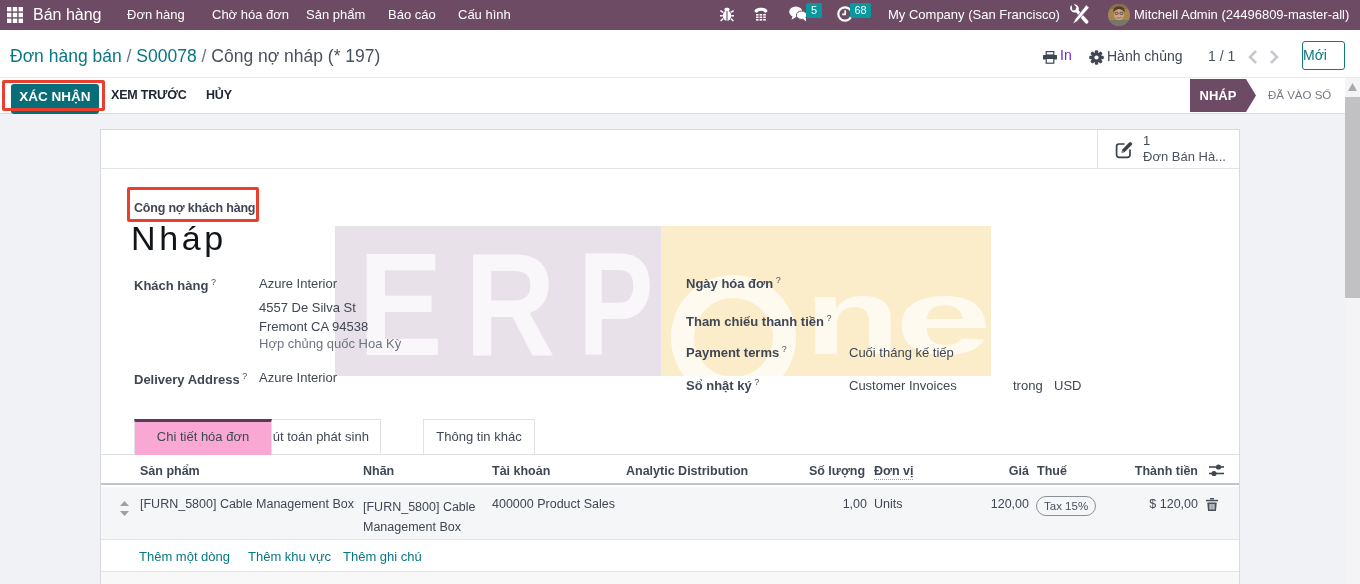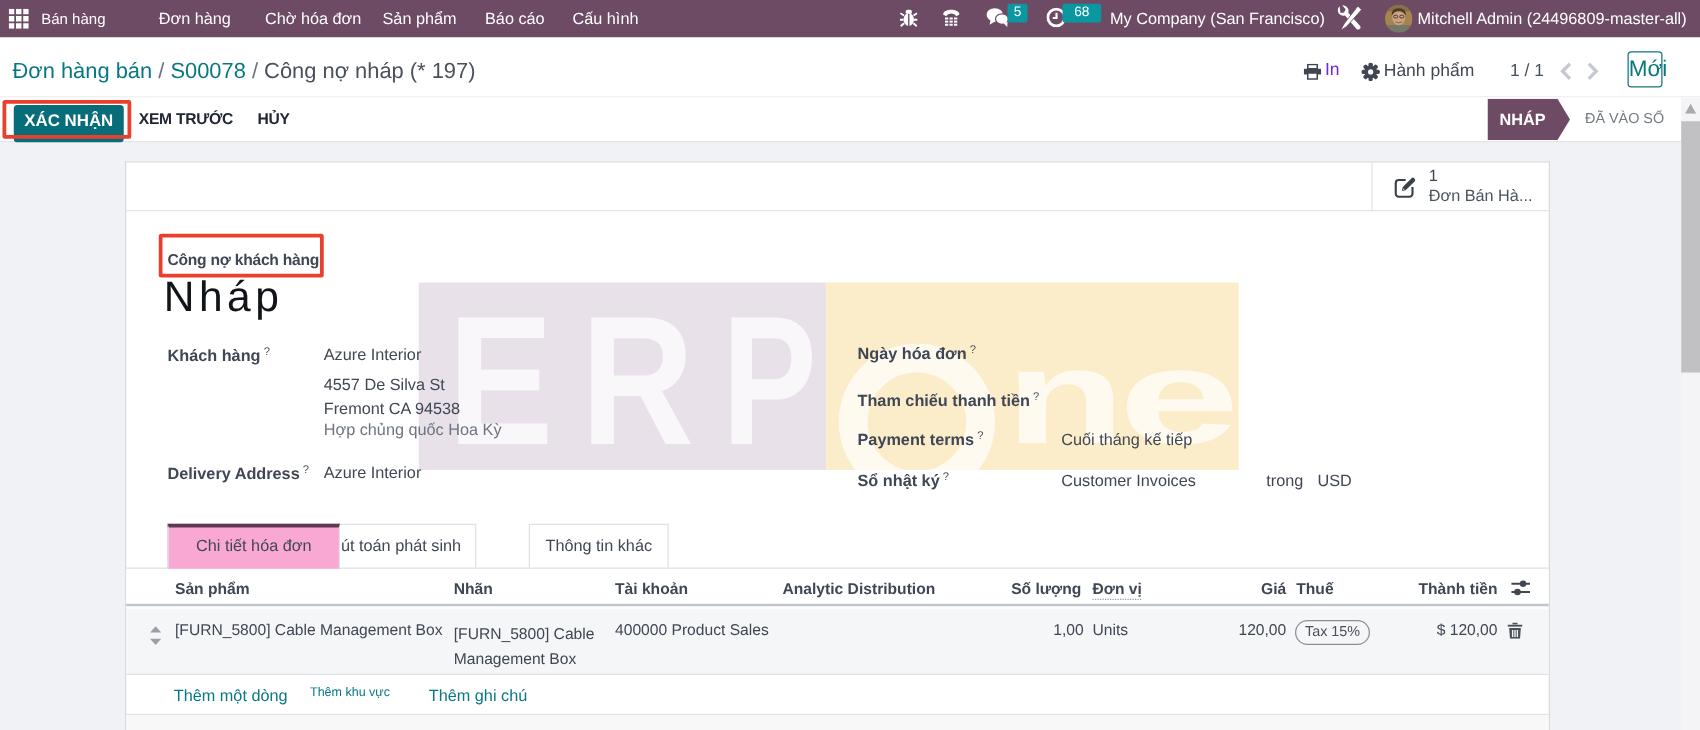--- a/index.html
+++ b/index.html
@@ -38,21 +38,21 @@
         <rect x="5.8" y="0" width="4.4" height="4.4"></rect>
         <rect x="11.6" y="0" width="4.4" height="4.4"></rect>
       <rect x="0" y="5.8" width="4.4" height="4.4"></rect>
         <rect x="5.8" y="5.8" width="4.4" height="4.4"></rect>
         <rect x="11.6" y="5.8" width="4.4" height="4.4"></rect>
       <rect x="0" y="11.6" width="4.4" height="4.4"></rect>
         <rect x="5.8" y="11.6" width="4.4" height="4.4"></rect>
         <rect x="11.6" y="11.6" width="4.4" height="4.4"></rect>
     </g>
   </svg>
-  <div class="item" style="left:33px; font-size:12px;">Bán hàng</div>
+  <div class="item" style="left:33px; font-size:16px;">Bán hàng</div>
   <div class="item" style="left:127px;font-size:13px;">Đơn hàng</div>
   <div class="item" style="left:212px;font-size:13px;">Chờ hóa đơn</div>
   <div class="item" style="left:306px;font-size:13px;">Sản phẩm</div>
   <div class="item" style="left:388px;font-size:13px;">Báo cáo</div>
   <div class="item" style="left:458px;font-size:13px;">Cấu hình</div>
 
   <svg class="abs" style="left:720px;top:6px" width="14" height="16" viewBox="0 0 14 16">
     <g fill="#fff">
       <ellipse cx="7" cy="9.6" rx="4.2" ry="5.2"></ellipse>
       <rect x="4.4" y="1.8" width="5.2" height="3.4" rx="1.7"></rect>
@@ -90,21 +90,21 @@
       <ellipse cx="12.6" cy="9.2" rx="5.2" ry="4.2" fill="#fff"></ellipse>
       <path d="M13.8 12.6 L16.8 15.6 L17 11.4 Z" fill="#fff" stroke="none"></path>
     </g>
   </svg>
   <div class="abs" style="left:806px;top:3px;width:16px;height:15px;background:#0b97a0;color:#fff;font-size:11px;line-height:15px;text-align:center;border-radius:2px;">5</div>
 
   <svg class="abs" style="left:837px;top:6px" width="16" height="16" viewBox="0 0 16 16">
     <circle cx="8" cy="8" r="6.7" fill="none" stroke="#fff" stroke-width="2.2"></circle>
     <path d="M8.2 4.2 V8.4 H5.2" stroke="#fff" stroke-width="1.7" fill="none"></path>
   </svg>
-  <div class="abs" style="left:850px;top:3px;width:31px;height:15px;background:#0b97a0;color:#fff;font-size:11px;line-height:15px;text-align:center;border-radius:2px;">68</div>
+  <div class="abs" style="left:850px;top:3px;width:21px;height:15px;background:#0b97a0;color:#fff;font-size:11px;line-height:15px;text-align:center;border-radius:2px;">68</div>
 
   <div class="item" style="left:888px;font-size:13px;">My Company (San Francisco)</div>
 
   <svg class="abs" style="left:1070px;top:4px" width="20" height="21" viewBox="0 0 20 21">
     <g fill="#fff">
       <path d="M1.6 0.9 A4.6 4.6 0 0 0 0.9 6.6 A4.6 4.6 0 0 0 6 8.3 L15.2 19.1 A1.9 1.9 0 0 0 18.1 16.7 L8.6 6.2 A4.6 4.6 0 0 0 7.4 1.5 A4.6 4.6 0 0 0 3.9 0.3 L6.5 3.3 L5.3 6 L2.4 6.4 Z"></path>
       <path d="M16.3 0.8 L19.2 3.8 L7.2 17.3 L3.6 19.6 L3.2 18.9 L5.2 15.1 Z" stroke="#6e4b64" stroke-width="0.7"></path>
     </g>
   </svg>
 
@@ -143,32 +143,32 @@
   <svg class="abs" style="left:1089px;top:20px" width="15" height="15" viewBox="0 0 15 15">
     <g fill="#404753">
       <circle cx="7.5" cy="7.5" r="5.1"></circle>
       <rect x="5.8" y="0.2" width="3.4" height="14.6" rx="1.2"></rect>
       <rect x="0.2" y="5.8" width="14.6" height="3.4" rx="1.2"></rect>
       <rect x="5.8" y="0.2" width="3.4" height="14.6" rx="1.2" transform="rotate(45 7.5 7.5)"></rect>
       <rect x="5.8" y="0.2" width="3.4" height="14.6" rx="1.2" transform="rotate(135 7.5 7.5)"></rect>
       <circle cx="7.5" cy="7.5" r="2.1" fill="#fff"></circle>
     </g>
   </svg>
-  <div class="abs" style="left:1107px;top:18px;font-size:14px;color:#404753;">Hành phẩm</div>
+  <div class="abs" style="left:1107px;top:18px;font-size:14px;color:#404753;">Hành chủng</div>
 
   <div class="abs" style="left:1208px;top:18px;font-size:14px;color:#49505e;">1 / 1</div>
 
   <svg class="abs" style="left:1247px;top:19px" width="12" height="16" viewBox="0 0 12 16">
     <path d="M9 2 L3 8 L9 14" fill="none" stroke="#c6c9cf" stroke-width="2.6"></path>
   </svg>
   <svg class="abs" style="left:1268px;top:19px" width="12" height="16" viewBox="0 0 12 16">
     <path d="M3 2 L9 8 L3 14" fill="none" stroke="#c6c9cf" stroke-width="2.6"></path>
   </svg>
 
-  <div class="abs" style="left:1302px;top:11px;width:28px;height:29px;border:1px solid #14767d;border-radius:3px;color:#0b767e;font-size:18px;text-align:right;line-height:27px;">Mới</div>
+  <div class="abs" style="left:1302px;top:11px;width:43px;height:29px;border:1px solid #14767d;border-radius:3px;color:#0b767e;font-size:14px;text-align:left;line-height:27px;">Mới</div>
 </div>
 
 <div id="btnrow" class="abs">
   <div class="abs" style="left:11px;top:6px;width:88px;height:30px;background:#076d78;border-radius:3px;color:#fff;font-size:13.5px;font-weight:bold;text-align:center;line-height:26px;">XÁC NHẬN</div>
   <div class="abs" style="left:2px;top:2px;width:103px;height:31px;border:3px solid #e8402d;border-radius:2px;"></div>
   <div class="abs" style="left:111px;top:10px;font-size:12.5px;letter-spacing:-0.2px;font-weight:bold;color:#202733;">XEM TRƯỚC</div>
   <div class="abs" style="left:206px;top:10px;font-size:12.5px;letter-spacing:-0.2px;font-weight:bold;color:#202733;">HỦY</div>
 
   <svg class="abs" style="left:1190px;top:1px" width="66" height="33" viewBox="0 0 66 33">
     <path d="M0 0 H56 L66 16.5 L56 33 H0 Z" fill="#6e4b64"></path>
@@ -271,21 +271,21 @@
         </g>
         <g stroke="#f5f6f8" stroke-width="1.1">
             <line x1="4.1" y1="6" x2="4.1" y2="11.5"></line>
             <line x1="6" y1="6" x2="6" y2="11.5"></line>
             <line x1="7.9" y1="6" x2="7.9" y2="11.5"></line>
           </g>
       </svg>
     </div>
     <div class="abs" style="left:0;top:410px;width:1138px;height:32px;border-bottom:1px solid #e2e3e8;">
       <div class="abs teal" style="left:38px;top:9px;font-size:13px;">Thêm một dòng</div>
-      <div class="abs teal" style="left:147px;top:9px;font-size:10px;">Thêm khu vực</div>
+      <div class="abs teal" style="left:147px;top:9px;font-size:13px;">Thêm khu vực</div>
       <div class="abs teal" style="left:242px;top:9px;font-size:13px;">Thêm ghi chú</div>
     </div>
     <div class="abs" style="left:0;top:442px;width:1138px;height:13px;background:#f8f8f9;"></div>
   </div>
 
   <div class="abs" style="left:1345px;top:-36px;width:15px;height:506px;background:#f4f4f6;">
     <svg class="abs" style="left:3px;top:5px" width="9" height="8" viewBox="0 0 9 8">
         <path d="M4.5 0 L9 8 H0 Z" fill="#a9a9ac"></path>
       </svg>
     <div class="abs" style="left:0;top:19px;width:15px;height:201px;background:#c1c1c4;"></div>

